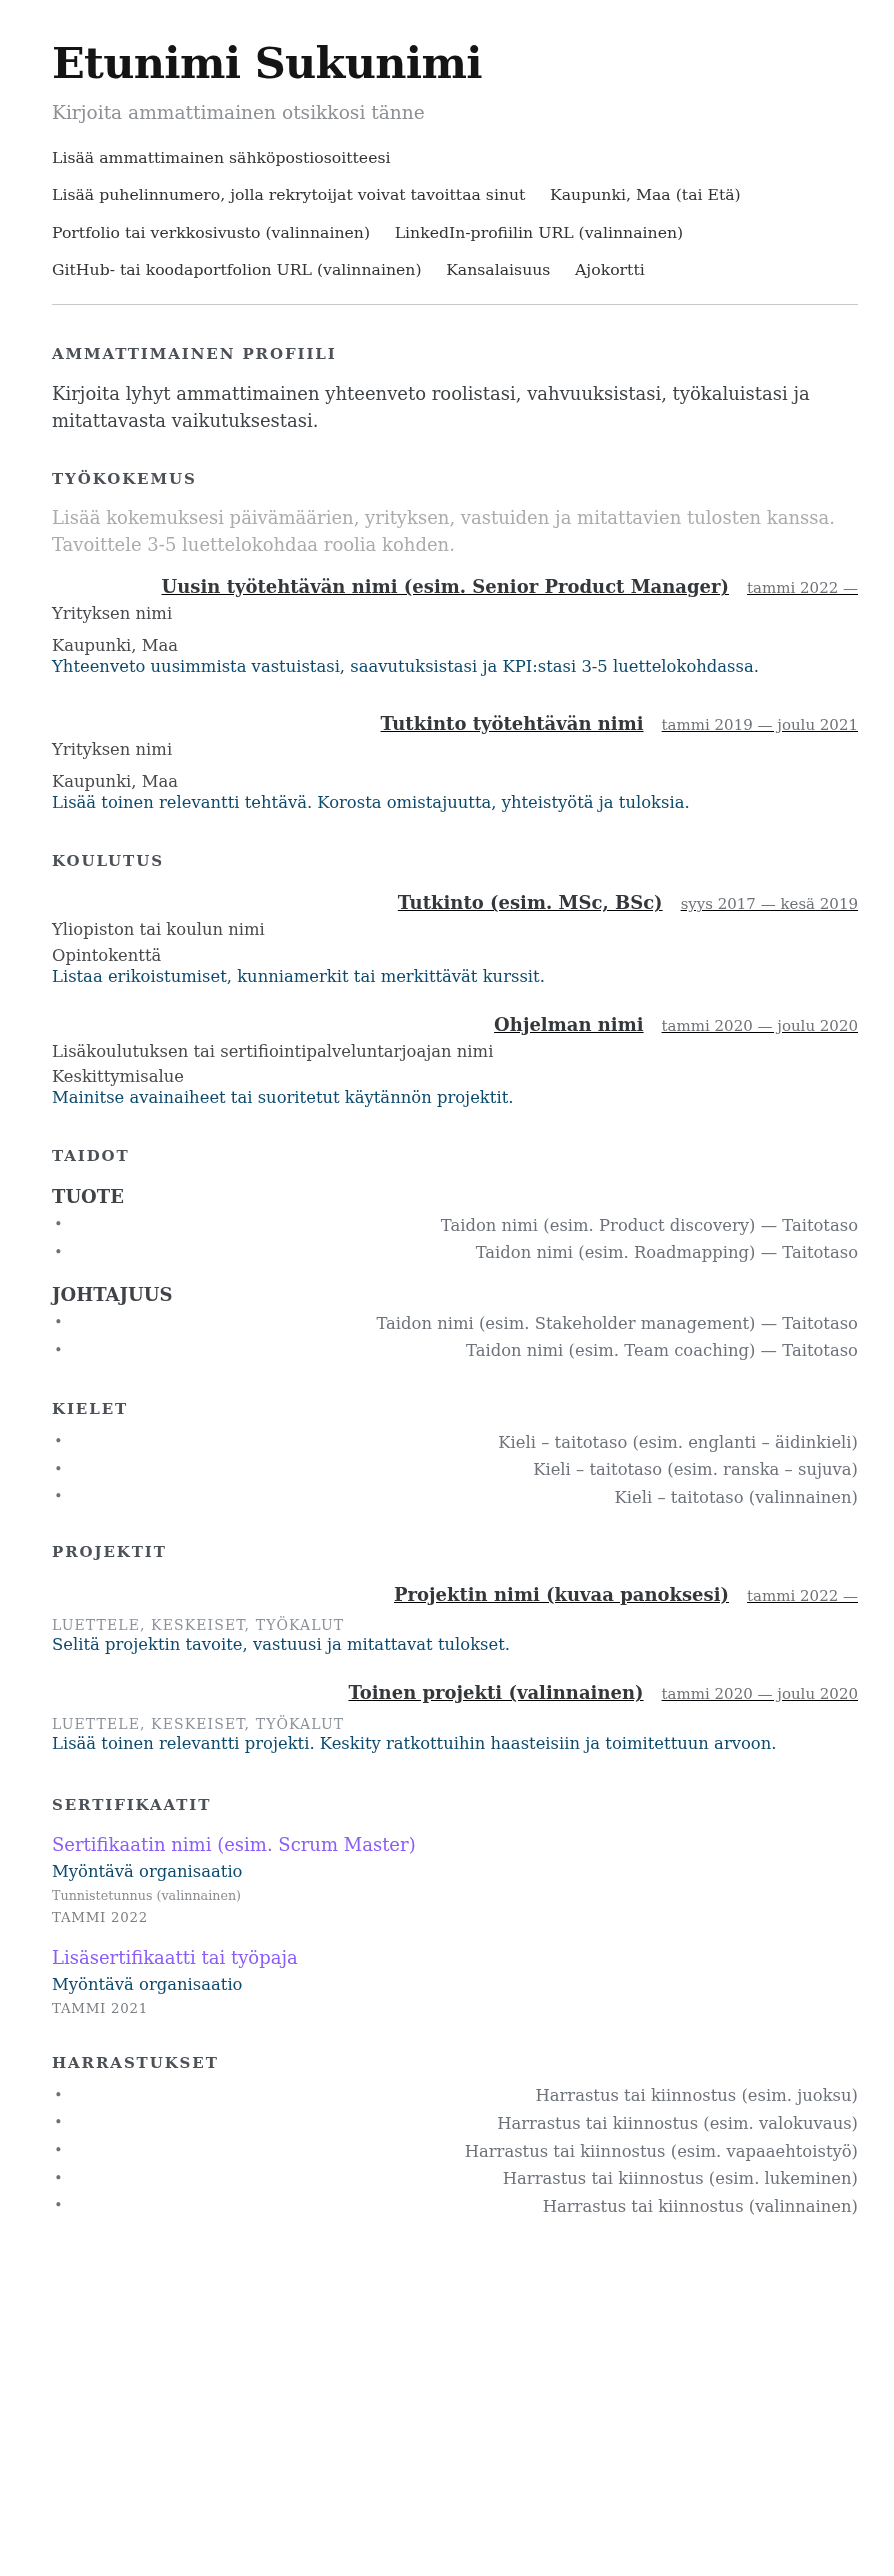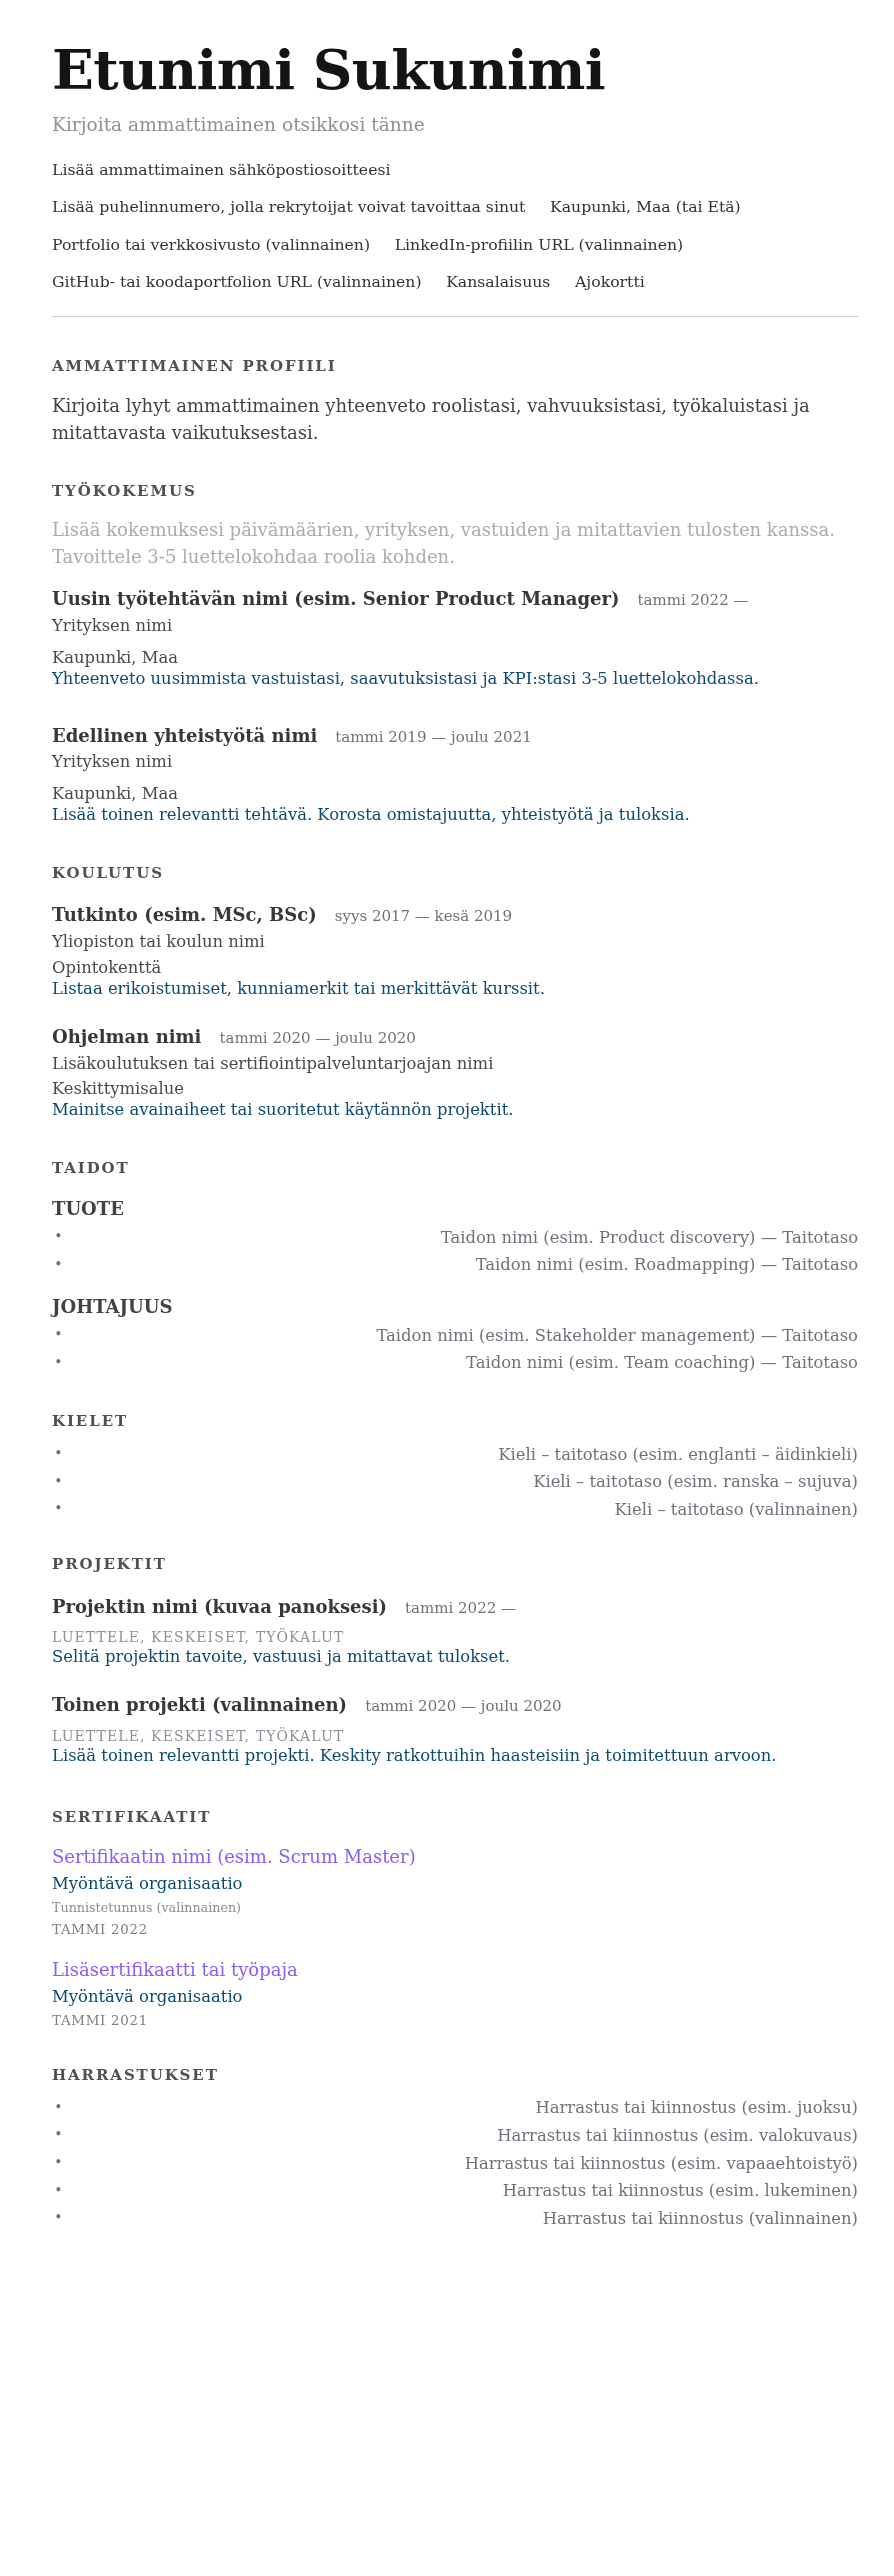--- a/index.html
+++ b/index.html
@@ -8,21 +8,21 @@
     width: 895px;
     height: 2576px;
     box-sizing: border-box;
     padding: 42px 37px 0 52px;
     background: #ffffff;
     font-family: "DejaVu Serif", "Liberation Serif", serif;
     overflow: hidden;
   }
   .name {
     margin: 0;
-    font-size: 55px;
+    font-size: 43px;
     line-height: 1.0;
     font-weight: 700;
     letter-spacing: -0.7px;
     color: #141414;
   }
   .headline {
     margin-top: 16.4px;
     font-size: 18.6px;
     line-height: 24px;
     color: #8d9094;
@@ -72,22 +72,23 @@
     line-height: 27px;
     color: #a9abad;
     max-width: 805px;
   }
   .entry-first  { margin-top: 18px; }
   .entry-next   { margin-top: 36px; }
   .entry-first-edu { margin-top: 21px; }
   .entry-next-edu  { margin-top: 27px; }
   .entry-header {
     display: flex;
-    justify-content: flex-start;
+    justify-content: flex-end;
     align-items: baseline;
+    text-decoration: underline;
   }
   .entry-title {
     font-size: 18px;
     font-weight: 700;
     line-height: 22.4px;
     color: #35383b;
   }
   .entry-dates {
     font-size: 15px;
     line-height: 18px;
@@ -218,21 +219,21 @@
         <span class="entry-title">Uusin työtehtävän nimi (esim. Senior Product Manager)</span>
         <span class="entry-dates">tammi 2022 —</span>
       </div>
       <div class="entry-line">Yrityksen nimi</div>
       <div class="entry-line entry-line-gap">Kaupunki, Maa</div>
       <div class="entry-desc">Yhteenveto uusimmista vastuistasi, saavutuksistasi ja KPI:stasi 3-5 luettelokohdassa.</div>
     </div>
 
     <div class="entry-next">
       <div class="entry-header">
-        <span class="entry-title">Edellinen yhteistyötä nimi</span>
+        <span class="entry-title">Tutkinto työtehtävän nimi</span>
         <span class="entry-dates">tammi 2019 — joulu 2021</span>
       </div>
       <div class="entry-line">Yrityksen nimi</div>
       <div class="entry-line entry-line-gap">Kaupunki, Maa</div>
       <div class="entry-desc">Lisää toinen relevantti tehtävä. Korosta omistajuutta, yhteistyötä ja tuloksia.</div>
     </div>
   </section>
 
   <section class="sec-education">
     <div class="section-heading">KOULUTUS</div>

